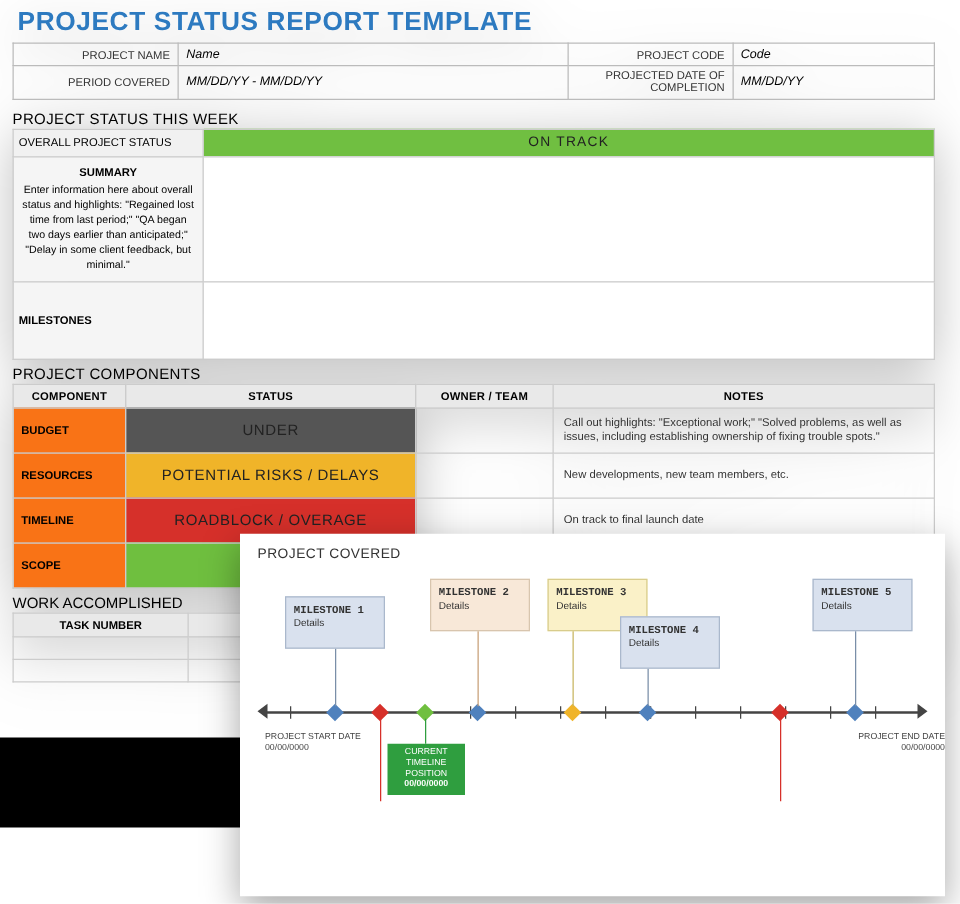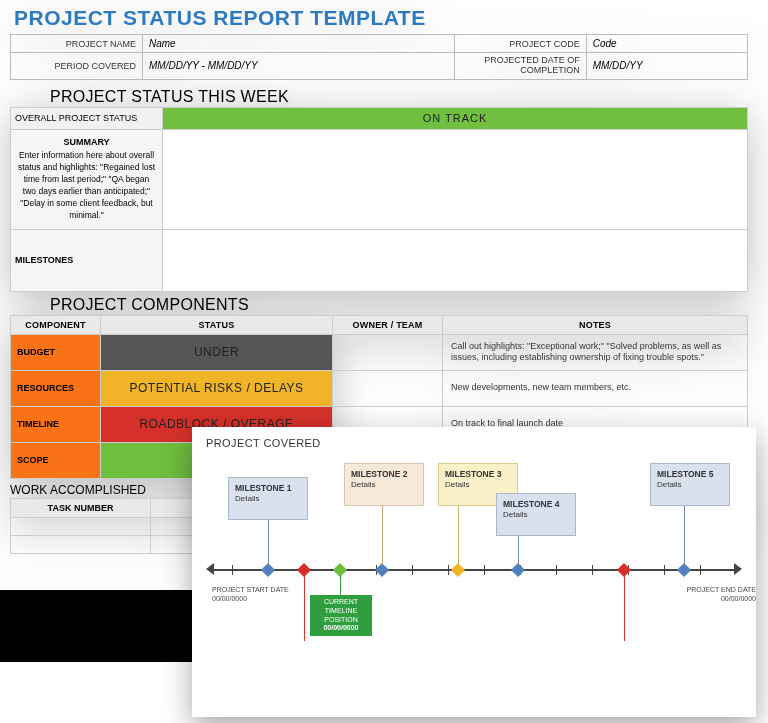--- a/index.html
+++ b/index.html
@@ -3,21 +3,21 @@
 <meta charset="utf-8">
 <style>
   * { box-sizing: border-box; margin: 0; padding: 0; }
   body { font-family: Arial, Helvetica, sans-serif; background: #fff; width: 768px; height: 723px; position: relative; overflow: hidden; }
   .page { position: absolute; top: 0; left: 0; width: 760px; }
   .title { color: #2d7ac0; font-weight: 700; font-size: 21px; letter-spacing: 0.5px; padding: 6px 10px 2px 14px; }
   .header-table { width: 738px; margin: 2px 10px 4px 10px; border-collapse: collapse; font-size: 10px; }
   .header-table td { border: 1px solid #bbb; padding: 3px 6px; vertical-align: middle; }
   .header-table td.lbl { text-align: right; width: 132px; font-size: 9px; color: #333; }
   .header-table td.val { font-style: italic; }
-  .section-h { font-size: 16px; font-weight: 400; padding: 4px 0 1px 10px; letter-spacing: 0.3px; margin-left: 40px; }
+  .section-h { font-size: 12px; font-weight: 400; padding: 4px 0 1px 10px; letter-spacing: 0.3px; }
   .status-wk { width: 738px; margin: 0 10px; border-collapse: collapse; }
   .status-wk td { border: 1px solid #ccc; padding: 0; }
   .status-wk .ops-lbl { background: #f1f1f1; font-size: 9px; text-align: left; padding: 4px 4px; width: 152px; }
   .status-wk .ops-bar { background: #70bf41; text-align: center; font-size: 11px; letter-spacing: 1px; color: #222; height: 22px; }
   .status-wk .summary-lbl { background: #f5f5f5; text-align: center; font-size: 8.5px; padding: 6px; vertical-align: top; line-height: 1.4; height: 100px; }
   .status-wk .summary-lbl b { font-size: 9px; display: block; margin-bottom: 2px; }
   .status-wk .mile-lbl { background: #f5f5f5; text-align: left; font-weight: 700; font-size: 9px; padding: 20px 4px; height: 62px; }
   .status-wk .empty { background: #fff; }
   .comp-tbl { width: 738px; margin: 0 10px; border-collapse: collapse; font-size: 10px; }
   .comp-tbl th { background: #e9e9e9; border: 1px solid #ccc; padding: 4px; font-size: 9px; letter-spacing: 0.2px; }
@@ -46,21 +46,21 @@
   .tick { position: absolute; top: 102px; width: 1px; height: 10px; background: #444; }
   .axis-arrow { position: absolute; top: 100px; width: 0; height: 0; border-top: 6px solid transparent; border-bottom: 6px solid transparent; }
   .axis-arrow.left { left: 0; border-right: 8px solid #444; }
   .axis-arrow.right { right: 0; border-left: 8px solid #444; }
   .diamond { position: absolute; width: 10px; height: 10px; transform: rotate(45deg); top: 102px; margin-left: -5px; }
   .dm-red { background: #d6302a; }
   .dm-green { background: #6fbf3f; }
   .dm-yel { background: #f0b429; }
   .dm-blue { background: #4f81bd; }
   .mbox { position: absolute; width: 80px; padding: 5px 6px 14px 6px; font-size: 8px; border: 1px solid #bbb; line-height: 1.3; color: #333; }
-  .mbox b { font-size: 8.5px; }
+  .mbox b { font-size: 8.5px; font-family: Liberation Mono, monospace; }
   .mb-blue { background: #d9e1ee; border-color: #aab8cc; }
   .mb-peach { background: #f8e8d8; border-color: #d8c5ae; }
   .mb-yel { background: #faf1c8; border-color: #d8cc8c; }
   .datelbl { position: absolute; font-size: 7px; color: #444; width: 90px; line-height: 1.3; }
   .curpos { position: absolute; background: #2f9e3f; color: #fff; font-size: 7px; text-align: center; padding: 3px 4px; width: 62px; line-height: 1.25; }
   .trap { position: absolute; bottom: 0; color: #fff; font-size: 8px; text-align: left; padding-left: 26px; padding-top: 6px; line-height: 1.3; }
   .trap svg { position: absolute; inset: 0; width: 100%; height: 100%; z-index: -1; }
   .vline { position: absolute; width: 1px; }
 </style>
 </head>

